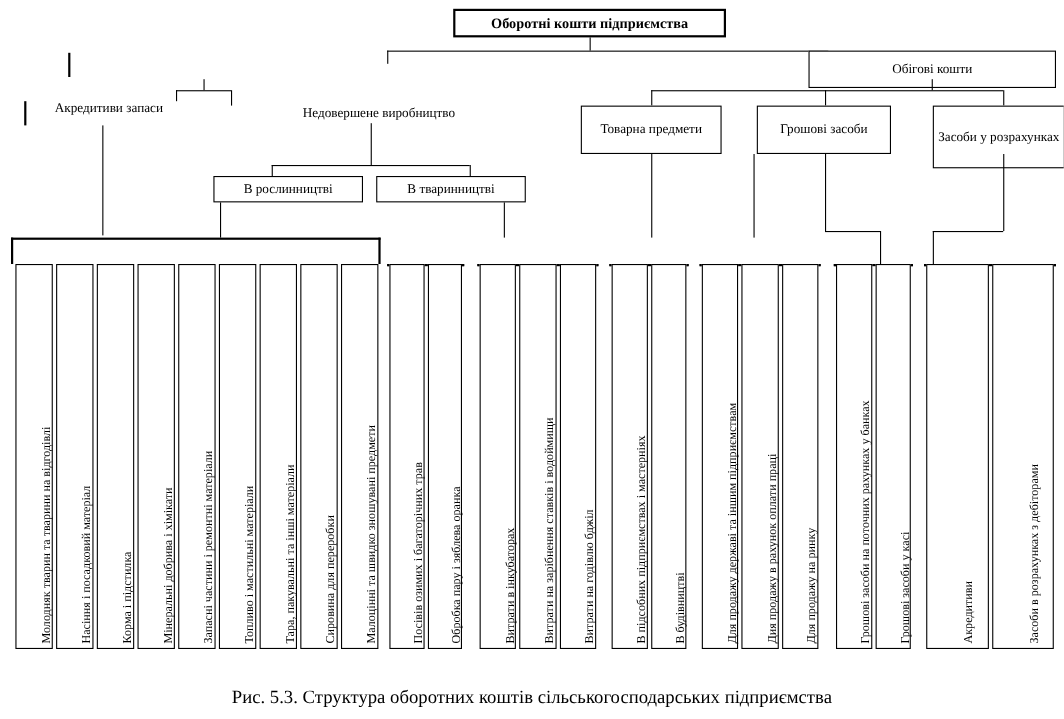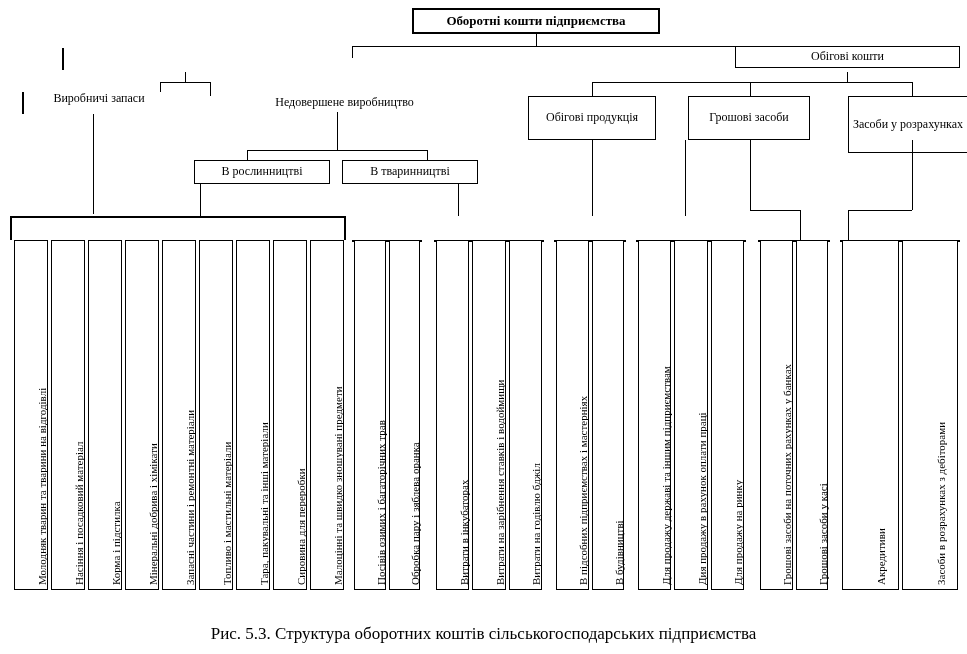--- a/index.html
+++ b/index.html
@@ -26,49 +26,49 @@
 
   <div class="box b2" style="left:412px;top:8px;width:248px;height:26px;">
     <span class="title-text">Оборотні кошти підприємства</span>
   </div>
 
   <div class="ln vline" style="left:536px;top:34px;height:12px;"></div>
   <div class="ln hline" style="left:352px;top:46px;width:400px;"></div>
   <div class="ln vline" style="left:352px;top:46px;height:12px;"></div>
   <div class="ln vline" style="left:752px;top:46px;height:12px;"></div>
 
-  <div class="box" style="left:735px;top:46px;width:225px;height:22px;">
+  <div class="box" style="left:735px;top:46px;width:225px;height:34px;">
     <span class="t12">Обігові кошти</span>
   </div>
 
   <div class="ln vline" style="left:185px;top:72px;height:10px;"></div>
   <div class="ln hline" style="left:185px;top:82px;width:0px;"></div>
   <div class="ln" style="left:160px;top:82px;width:50px;height:1px;"></div>
   <div class="ln vline" style="left:160px;top:82px;height:14px;"></div>
   <div class="ln vline" style="left:210px;top:82px;height:14px;"></div>
 
   <div class="ln vline" style="left:847px;top:72px;height:10px;"></div>
   <div class="ln hline" style="left:592px;top:82px;width:320px;"></div>
   <div class="ln vline" style="left:592px;top:82px;height:14px;"></div>
   <div class="ln vline" style="left:750px;top:82px;height:14px;"></div>
   <div class="ln vline" style="left:912px;top:82px;height:14px;"></div>
 
   <div class="ln thick" style="left:62px;top:48px;width:2px;height:22px;"></div>
 
   <div class="label t12" style="left:24px;top:92px;width:150px;height:18px;">
-    <span>Виробничі запаси</span>
+    <span>Акредитиви запаси</span>
   </div>
   <div class="ln thick" style="left:22px;top:92px;width:2px;height:22px;"></div>
 
   <div class="label t12" style="left:237px;top:96px;width:215px;height:18px;">
     <span>Недовершене виробництво</span>
   </div>
 
   <div class="box" style="left:528px;top:96px;width:128px;height:44px;">
-    <span class="t12">Обігові продукція</span>
+    <span class="t12">Товарна предмети</span>
   </div>
   <div class="box" style="left:688px;top:96px;width:122px;height:44px;">
     <span class="t12">Грошові засоби</span>
   </div>
   <div class="box" style="left:848px;top:96px;width:120px;height:57px;">
     <span class="t12">Засоби у розрахунках</span>
   </div>
 
   <div class="ln vline" style="left:337px;top:112px;height:38px;"></div>
   <div class="ln hline" style="left:247px;top:150px;width:180px;"></div>

